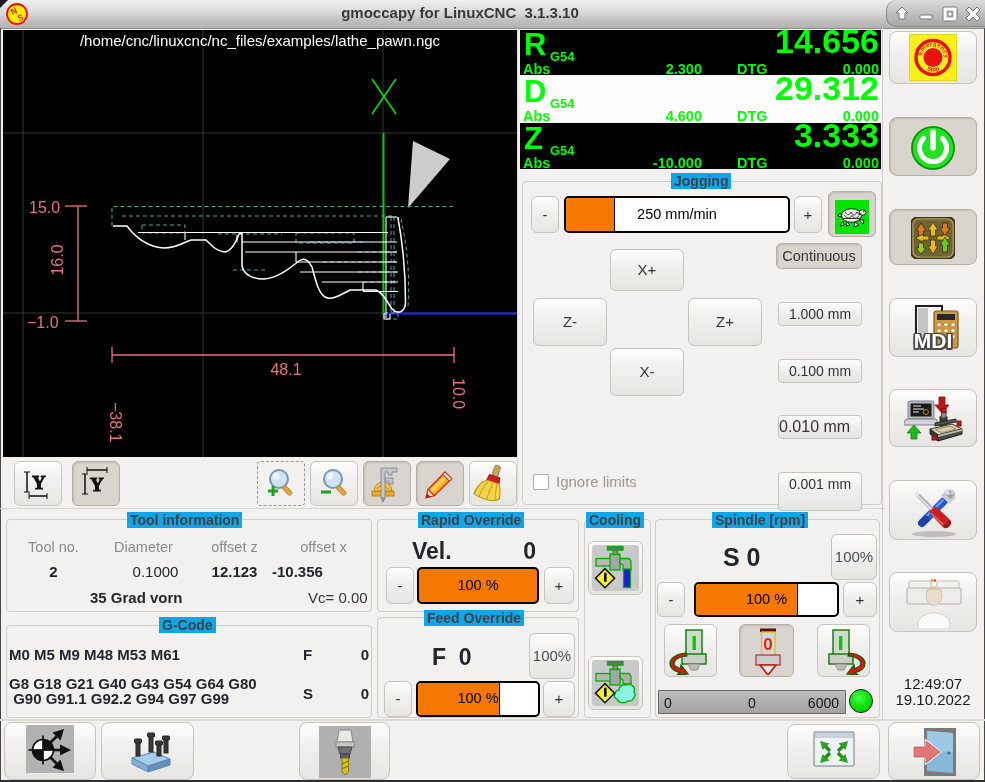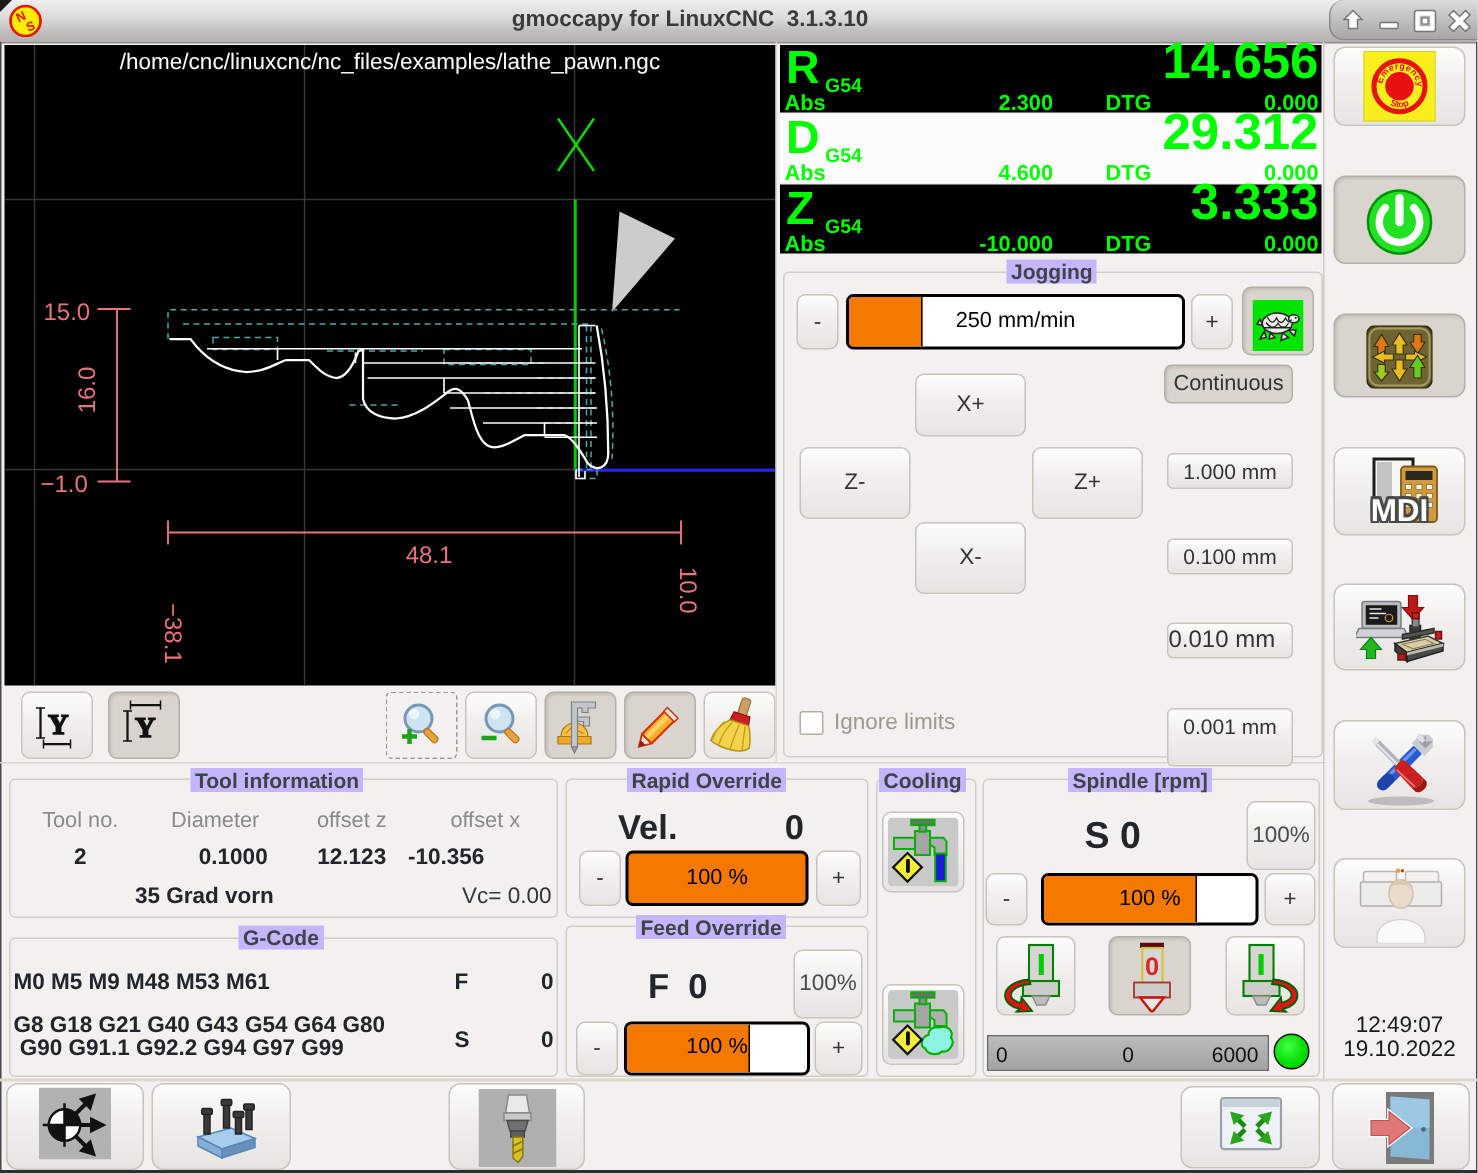--- a/index.html
+++ b/index.html
@@ -1,19 +1,19 @@
 <!DOCTYPE html>
 <html><head><meta charset="utf-8"><style>
 html,body{margin:0;padding:0;}
 body{width:985px;height:782px;font-family:"Liberation Sans",sans-serif;background:#f2f1ef;overflow:hidden;position:relative;}
 .abs{position:absolute;}
 .btn{position:absolute;background:linear-gradient(#fdfdfc,#f1f0ee 40%,#e7e5e2);border:1px solid #c8c3bb;border-radius:6px;box-sizing:border-box;}
 .btn.pressed{background:#d9d5ce;border:1px solid #b5afa6;box-shadow:inset 1px 1px 2px rgba(0,0,0,0.12);}
 .frame{position:absolute;border:1px solid #d2cdc5;border-radius:4px;box-sizing:border-box;}
-.flabel{position:absolute;font-weight:bold;font-size:14px;color:#3f4347;background:#c4b5fd;padding:0 3px;white-space:nowrap;}
+.flabel{position:absolute;font-weight:bold;font-size:14px;color:#3f4347;background:#0ea5e9;padding:0 3px;white-space:nowrap;}
 .g{color:#00ff00;}
 svg{display:block;}
 </style></head>
 <body>
 
 <div class="abs" style="left:0;top:0;width:985px;height:28px;background:linear-gradient(#efefef,#d9d9d9 45%,#c0bfbd 75%,#b3b2b0);border-bottom:1px solid #8f8d8a;">
   <div class="abs" style="left:0;top:0;width:8px;height:8px;background:#1a1a1a;clip-path:polygon(0 0,100% 0,0 100%);"></div>
   <div class="abs" style="left:977px;top:0;width:8px;height:8px;background:#1a1a1a;clip-path:polygon(0 0,100% 0,100% 100%);"></div>
   <svg class="abs" style="left:6px;top:3px;" width="22" height="22" viewBox="0 0 22 22">
     <circle cx="11" cy="11" r="10" fill="#ffee00" stroke="#ee1100" stroke-width="1.8"></circle>
@@ -264,21 +264,21 @@
 <div class="abs" style="left:533px;top:474px;width:14px;height:14px;background:#fff;border:1px solid #b3ada4;border-radius:2px;"></div>
 <div class="abs" style="left:556px;top:473px;font-size:15px;color:#9d978e;">Ignore limits</div>
 
 <div class="frame" style="left:6px;top:519px;width:366px;height:93px;"></div>
 <div class="flabel" style="left:127px;top:512px;">Tool information</div>
 <div class="abs" style="left:0;top:539px;width:107px;text-align:center;font-size:14.5px;color:#8a8a88;">Tool no.</div>
 <div class="abs" style="left:90px;top:539px;width:107px;text-align:center;font-size:14.5px;color:#8a8a88;">Diameter</div>
 <div class="abs" style="left:181px;top:539px;width:107px;text-align:center;font-size:14.5px;color:#8a8a88;">offset z</div>
 <div class="abs" style="left:270px;top:539px;width:107px;text-align:center;font-size:14.5px;color:#8a8a88;">offset x</div>
 <div class="abs" style="left:0;top:563px;width:107px;text-align:center;font-size:15px;font-weight:bold;color:#22262c;">2</div>
-<div class="abs" style="left:102px;top:563px;width:107px;text-align:center;font-size:15px;font-weight:bold;color:#22262c;">0.1000</div>
+<div class="abs" style="left:102px;top:563px;width:107px;text-align:center;font-size:15px;font-weight:normal;color:#22262c;">0.1000</div>
 <div class="abs" style="left:181px;top:563px;width:107px;text-align:center;font-size:15px;font-weight:bold;color:#22262c;">12.123</div>
 <div class="abs" style="left:272px;top:563px;width:107px;font-size:15px;font-weight:bold;color:#22262c;">-10.356</div>
 <div class="abs" style="left:90px;top:589px;font-size:15px;font-weight:bold;color:#22262c;">35 Grad vorn</div>
 <div class="abs" style="left:308px;top:589px;font-size:15px;color:#33373d;">Vc= 0.00</div>
 
 <div class="frame" style="left:6px;top:625px;width:366px;height:93px;"></div>
 <div class="flabel" style="left:159px;top:617px;">G-Code</div>
 <div class="abs" style="left:9px;top:646px;font-size:15px;font-weight:bold;color:#22262c;">M0 M5 M9 M48 M53 M61</div>
 <div class="abs" style="left:303px;top:646px;font-size:15px;font-weight:bold;color:#22262c;">F</div>
 <div class="abs" style="left:340px;top:646px;width:29px;text-align:right;font-size:15px;font-weight:bold;color:#22262c;">0</div>

